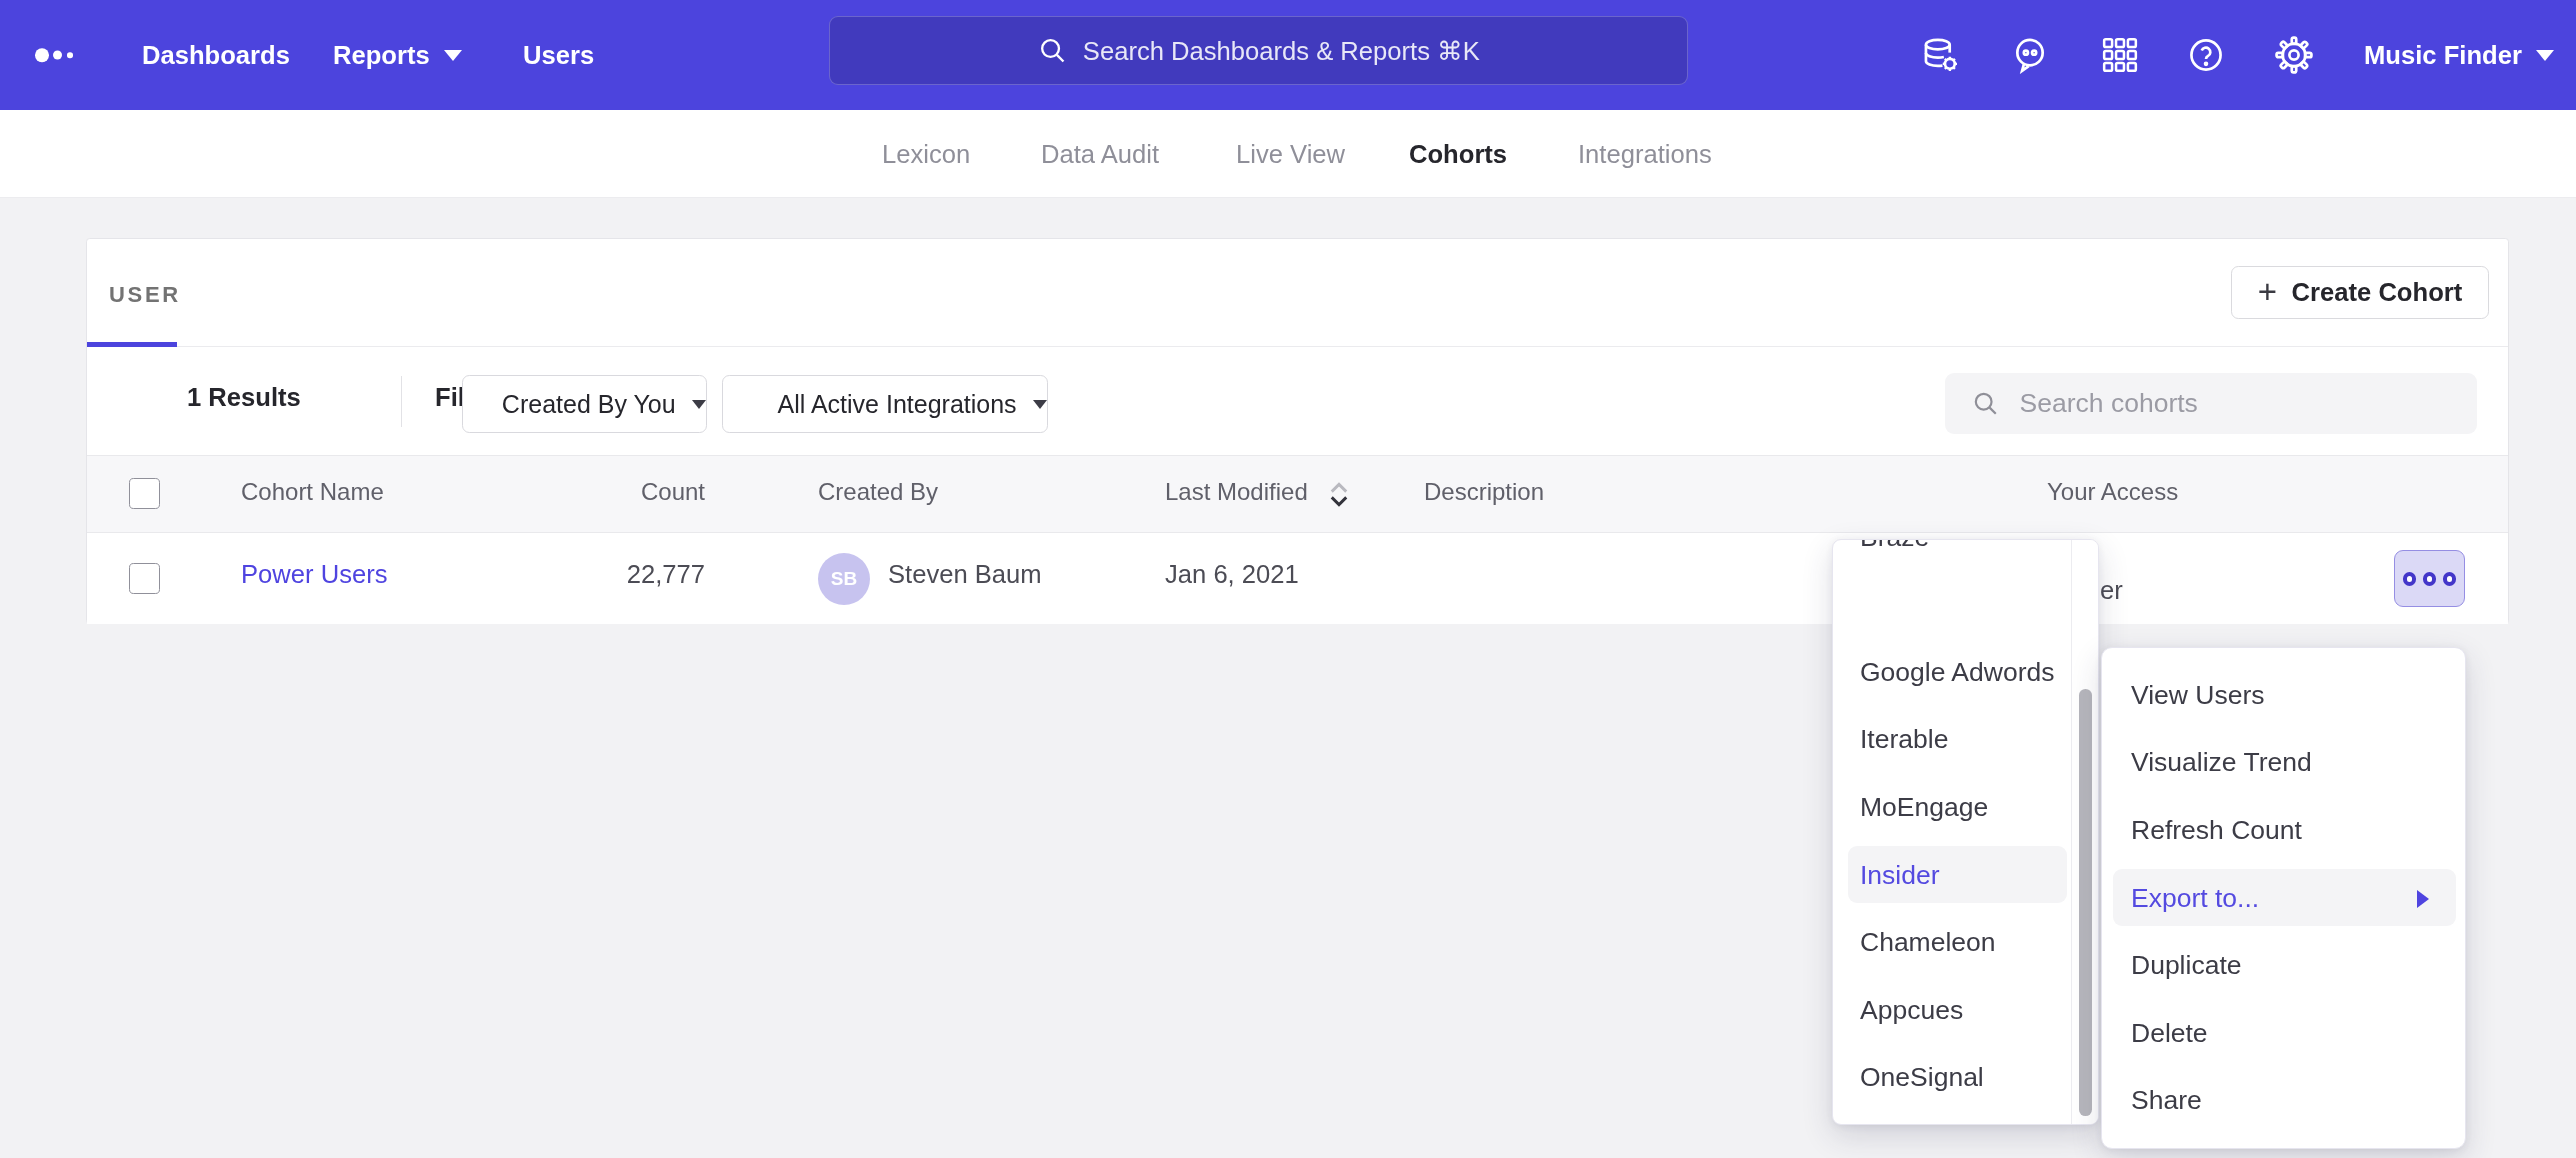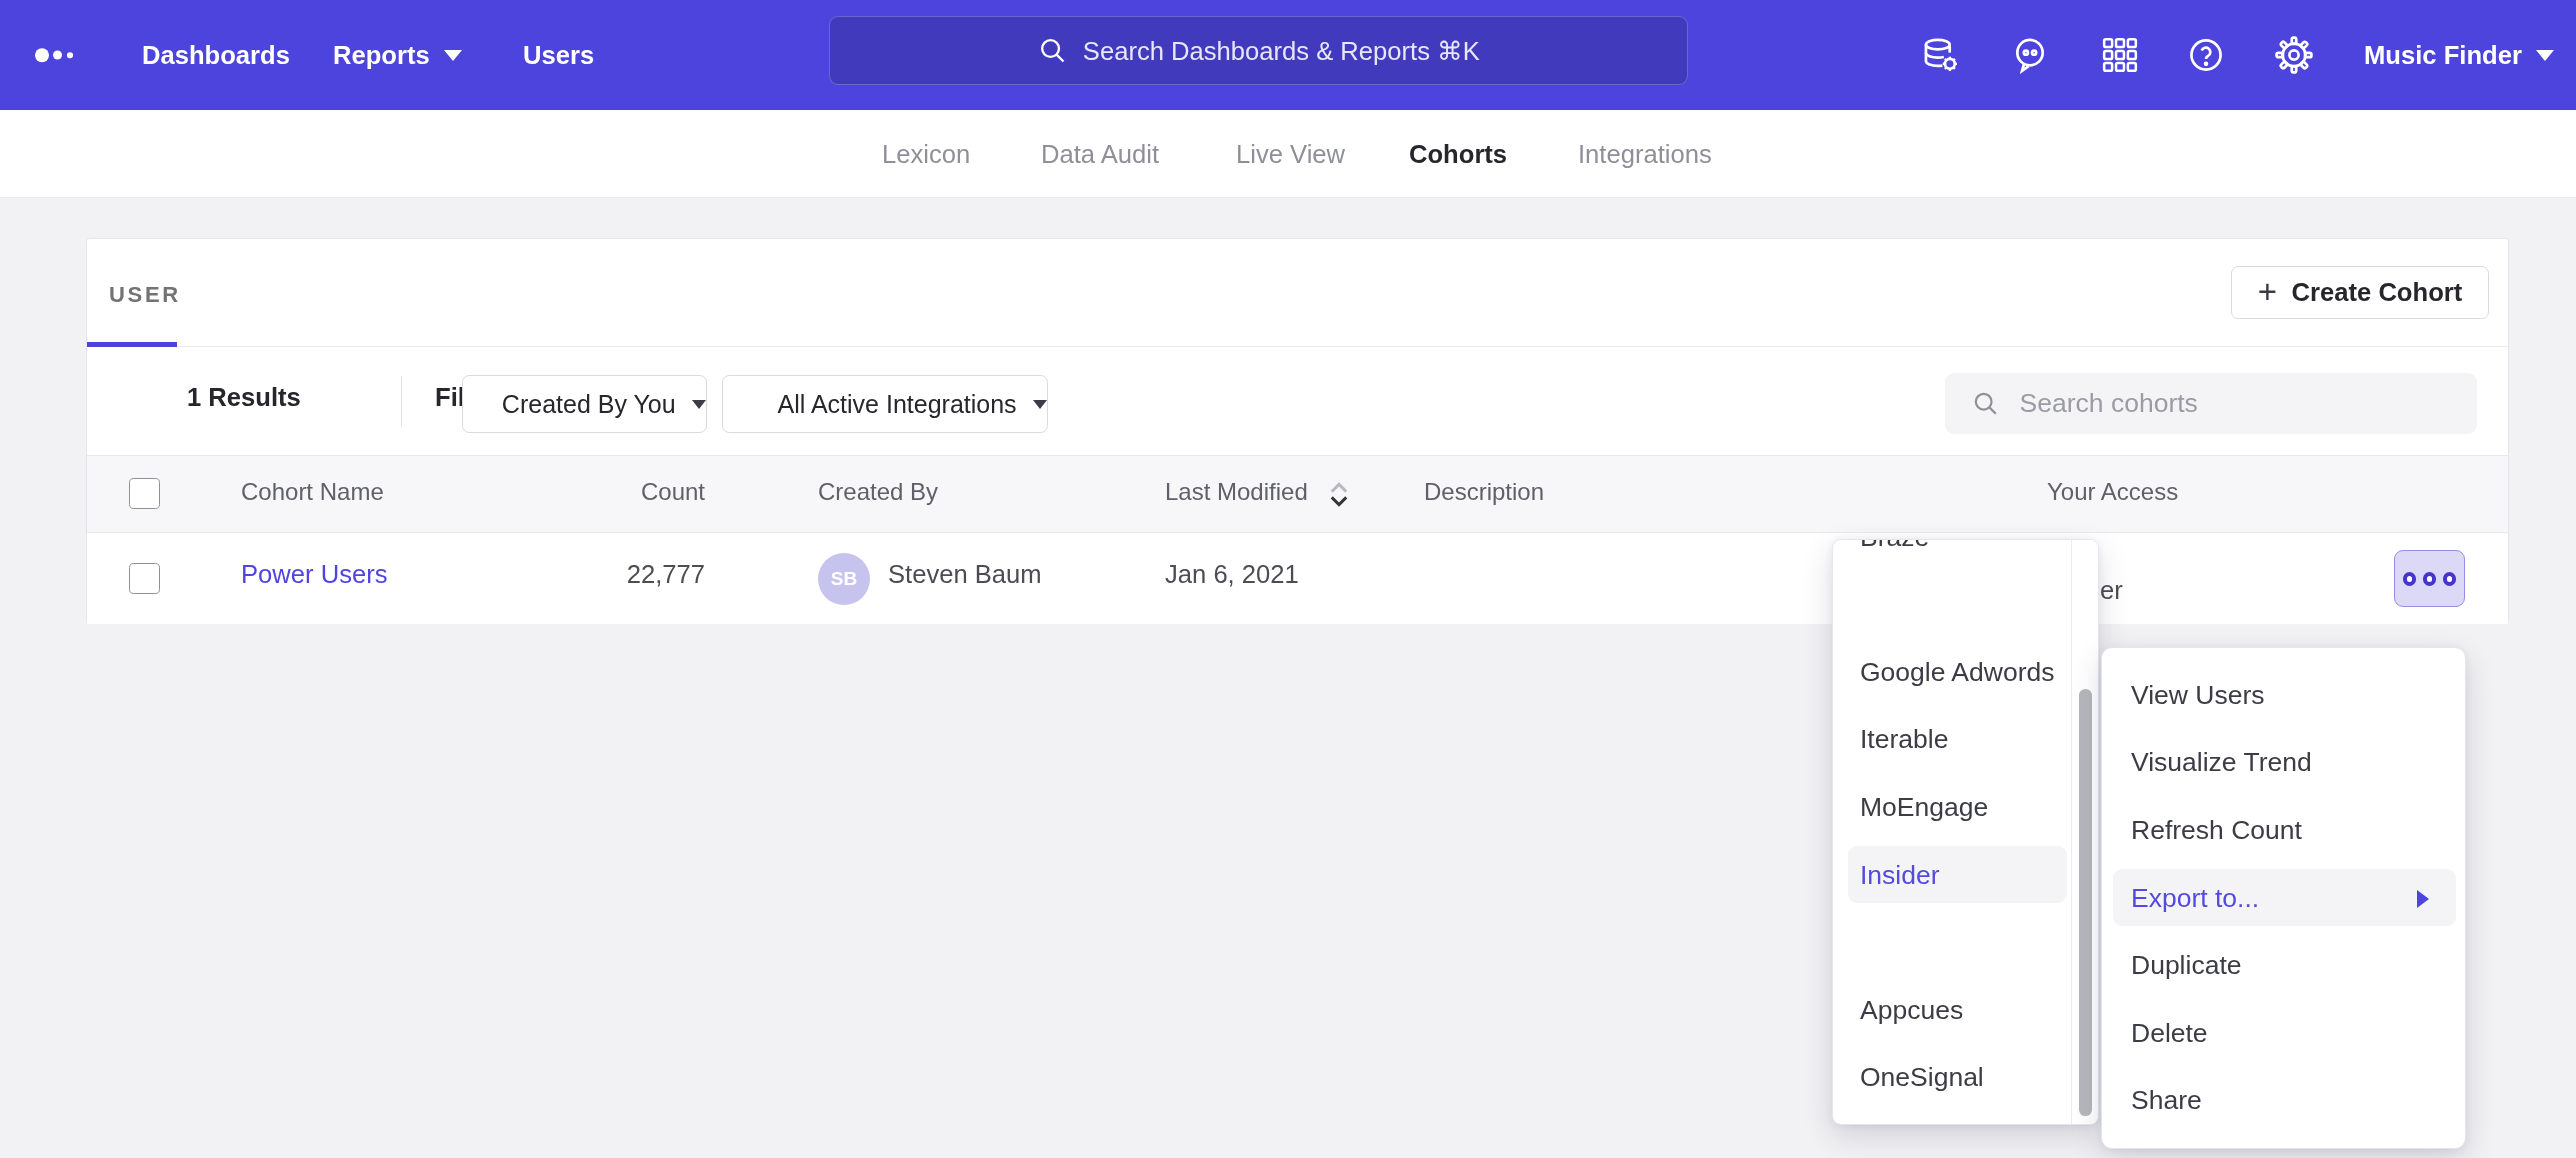--- a/index.html
+++ b/index.html
@@ -254,20 +254,21 @@
 
   <span class="access-frag">er</span>
 
   <div class="menu submenu">
     <div class="hl-bg" style="left:14.6px; width:219px; top:306px; height:57px;"></div>
     <div class="mi" style="top:-37px;">Braze</div>
     <div class="mi" style="top:98px;">Google Adwords</div>
     <div class="mi" style="top:165px;">Iterable</div>
     <div class="mi" style="top:233px;">MoEngage</div>
     <div class="mi hl" style="top:301px;">Insider</div>
+    <div class="mi" style="top:368px;">Chameleon</div>
     <div class="mi" style="top:436px;">Appcues</div>
     <div class="mi" style="top:503px;">OneSignal</div>
     <div class="sub-gutter">
       <div class="sub-thumb"></div>
     </div>
   </div>
 
   <div class="menu ctxmenu">
     <div class="hl-bg" style="left:11px; width:343px; top:221px; height:57px;"></div>
     <div class="mi" style="top:12.8px;">View Users</div>

